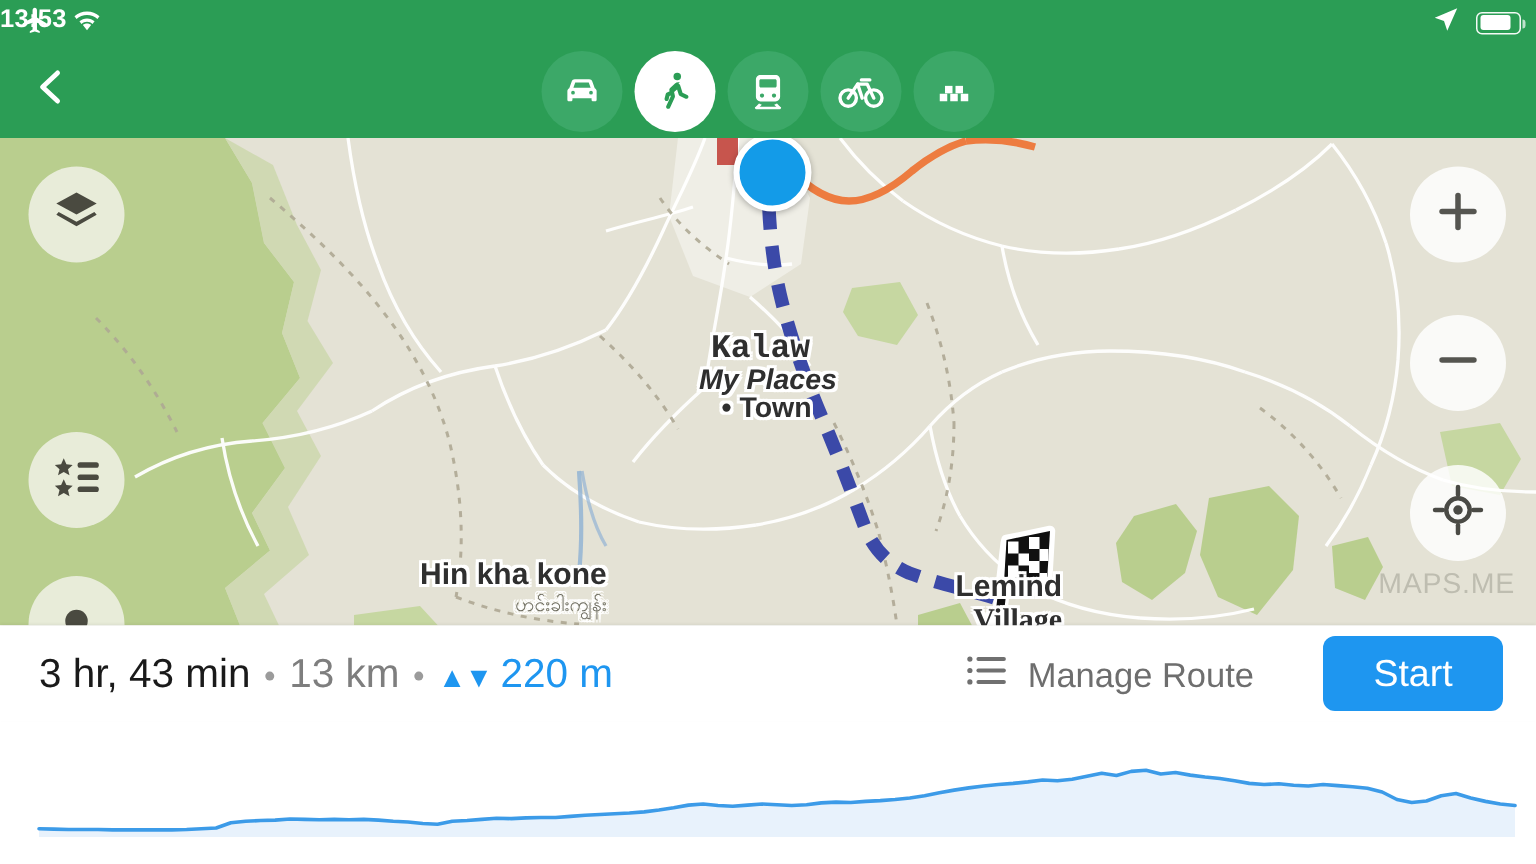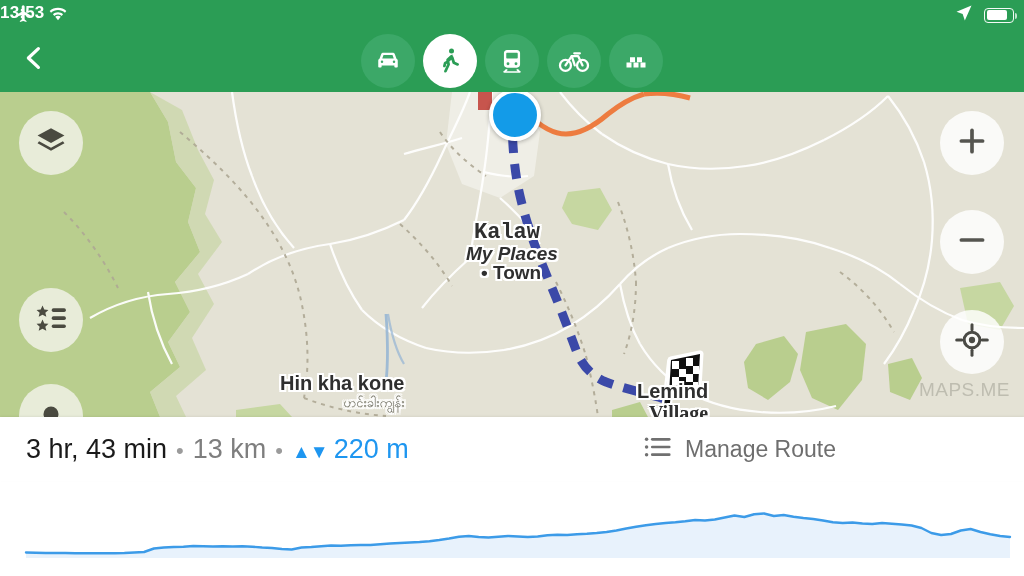--- a/index.html
+++ b/index.html
@@ -542,20 +542,21 @@
             <rect x="6" y="2.8" width="18" height="2.4" rx="1.2"></rect>
           <circle cx="2" cy="11" r="1.6"></circle>
             <rect x="6" y="9.8" width="18" height="2.4" rx="1.2"></rect>
           <circle cx="2" cy="18" r="1.6"></circle>
             <rect x="6" y="16.8" width="18" height="2.4" rx="1.2"></rect>
         </svg>
       </span>
       <span class="lbl">Manage Route</span>
     </div>
 
+    <button class="start-btn">Start</button>
   </div>
 
   <div class="elevation">
     <svg id="elev-svg" width="1024" height="95" viewBox="0 0 1024 95" preserveAspectRatio="none">
       <path id="elev-fill" fill="#E8F2FC" d="M26.00,71.50 L35.84,71.75 L45.68,72.00 L55.52,72.00 L65.36,72.00 L75.20,72.25 L85.04,72.25 L94.88,72.25 L104.72,72.25 L114.56,72.25 L124.40,72.00 L134.24,71.50 L144.08,71.00 L153.92,67.50 L163.76,66.50 L173.60,66.00 L183.44,65.75 L193.28,65.00 L203.12,65.25 L212.96,65.50 L222.80,65.25 L232.64,65.50 L242.48,65.25 L252.32,65.75 L262.16,66.50 L272.00,67.00 L281.84,68.00 L291.68,68.50 L301.52,66.50 L311.36,66.00 L321.20,65.25 L331.04,64.50 L340.88,64.75 L350.72,64.25 L360.56,64.00 L370.40,64.00 L380.24,63.25 L390.08,62.50 L399.92,62.00 L409.76,61.50 L419.60,61.00 L429.44,60.25 L439.28,59.00 L449.12,57.50 L458.96,55.75 L468.80,55.00 L478.64,56.00 L488.48,56.50 L498.32,55.75 L508.16,55.00 L518.00,55.50 L527.84,56.00 L537.68,55.50 L547.52,54.25 L557.36,53.75 L567.20,54.00 L577.04,53.25 L586.88,52.75 L596.72,52.00 L606.56,51.00 L616.40,49.50 L626.24,47.50 L636.08,45.75 L645.92,44.25 L655.76,43.00 L665.60,42.00 L675.44,41.25 L685.28,40.25 L695.12,39.00 L704.96,39.50 L714.80,38.50 L724.64,36.50 L734.48,34.50 L744.32,36.00 L754.16,33.25 L764.00,32.50 L773.84,35.00 L783.68,34.00 L793.52,35.75 L803.36,37.00 L813.20,38.00 L823.04,39.50 L832.88,41.25 L842.72,42.00 L852.56,41.50 L862.40,42.50 L872.24,43.00 L882.08,42.00 L891.92,42.75 L901.76,43.50 L911.60,44.50 L921.44,47.00 L931.28,52.00 L941.12,54.00 L950.96,53.00 L960.80,49.50 L970.64,48.00 L980.48,51.00 L990.32,53.25 L1000.16,55.00 L1010.00,56.00 L1010.00,77 L26.00,77 Z"></path>
       <path id="elev-line" fill="none" stroke="#3C9BE8" stroke-width="2.4" stroke-linejoin="round" stroke-linecap="round" d="M26.00,71.50 L35.84,71.75 L45.68,72.00 L55.52,72.00 L65.36,72.00 L75.20,72.25 L85.04,72.25 L94.88,72.25 L104.72,72.25 L114.56,72.25 L124.40,72.00 L134.24,71.50 L144.08,71.00 L153.92,67.50 L163.76,66.50 L173.60,66.00 L183.44,65.75 L193.28,65.00 L203.12,65.25 L212.96,65.50 L222.80,65.25 L232.64,65.50 L242.48,65.25 L252.32,65.75 L262.16,66.50 L272.00,67.00 L281.84,68.00 L291.68,68.50 L301.52,66.50 L311.36,66.00 L321.20,65.25 L331.04,64.50 L340.88,64.75 L350.72,64.25 L360.56,64.00 L370.40,64.00 L380.24,63.25 L390.08,62.50 L399.92,62.00 L409.76,61.50 L419.60,61.00 L429.44,60.25 L439.28,59.00 L449.12,57.50 L458.96,55.75 L468.80,55.00 L478.64,56.00 L488.48,56.50 L498.32,55.75 L508.16,55.00 L518.00,55.50 L527.84,56.00 L537.68,55.50 L547.52,54.25 L557.36,53.75 L567.20,54.00 L577.04,53.25 L586.88,52.75 L596.72,52.00 L606.56,51.00 L616.40,49.50 L626.24,47.50 L636.08,45.75 L645.92,44.25 L655.76,43.00 L665.60,42.00 L675.44,41.25 L685.28,40.25 L695.12,39.00 L704.96,39.50 L714.80,38.50 L724.64,36.50 L734.48,34.50 L744.32,36.00 L754.16,33.25 L764.00,32.50 L773.84,35.00 L783.68,34.00 L793.52,35.75 L803.36,37.00 L813.20,38.00 L823.04,39.50 L832.88,41.25 L842.72,42.00 L852.56,41.50 L862.40,42.50 L872.24,43.00 L882.08,42.00 L891.92,42.75 L901.76,43.50 L911.60,44.50 L921.44,47.00 L931.28,52.00 L941.12,54.00 L950.96,53.00 L960.80,49.50 L970.64,48.00 L980.48,51.00 L990.32,53.25 L1000.16,55.00 L1010.00,56.00"></path>
     </svg>
   </div>
 
 </div>

